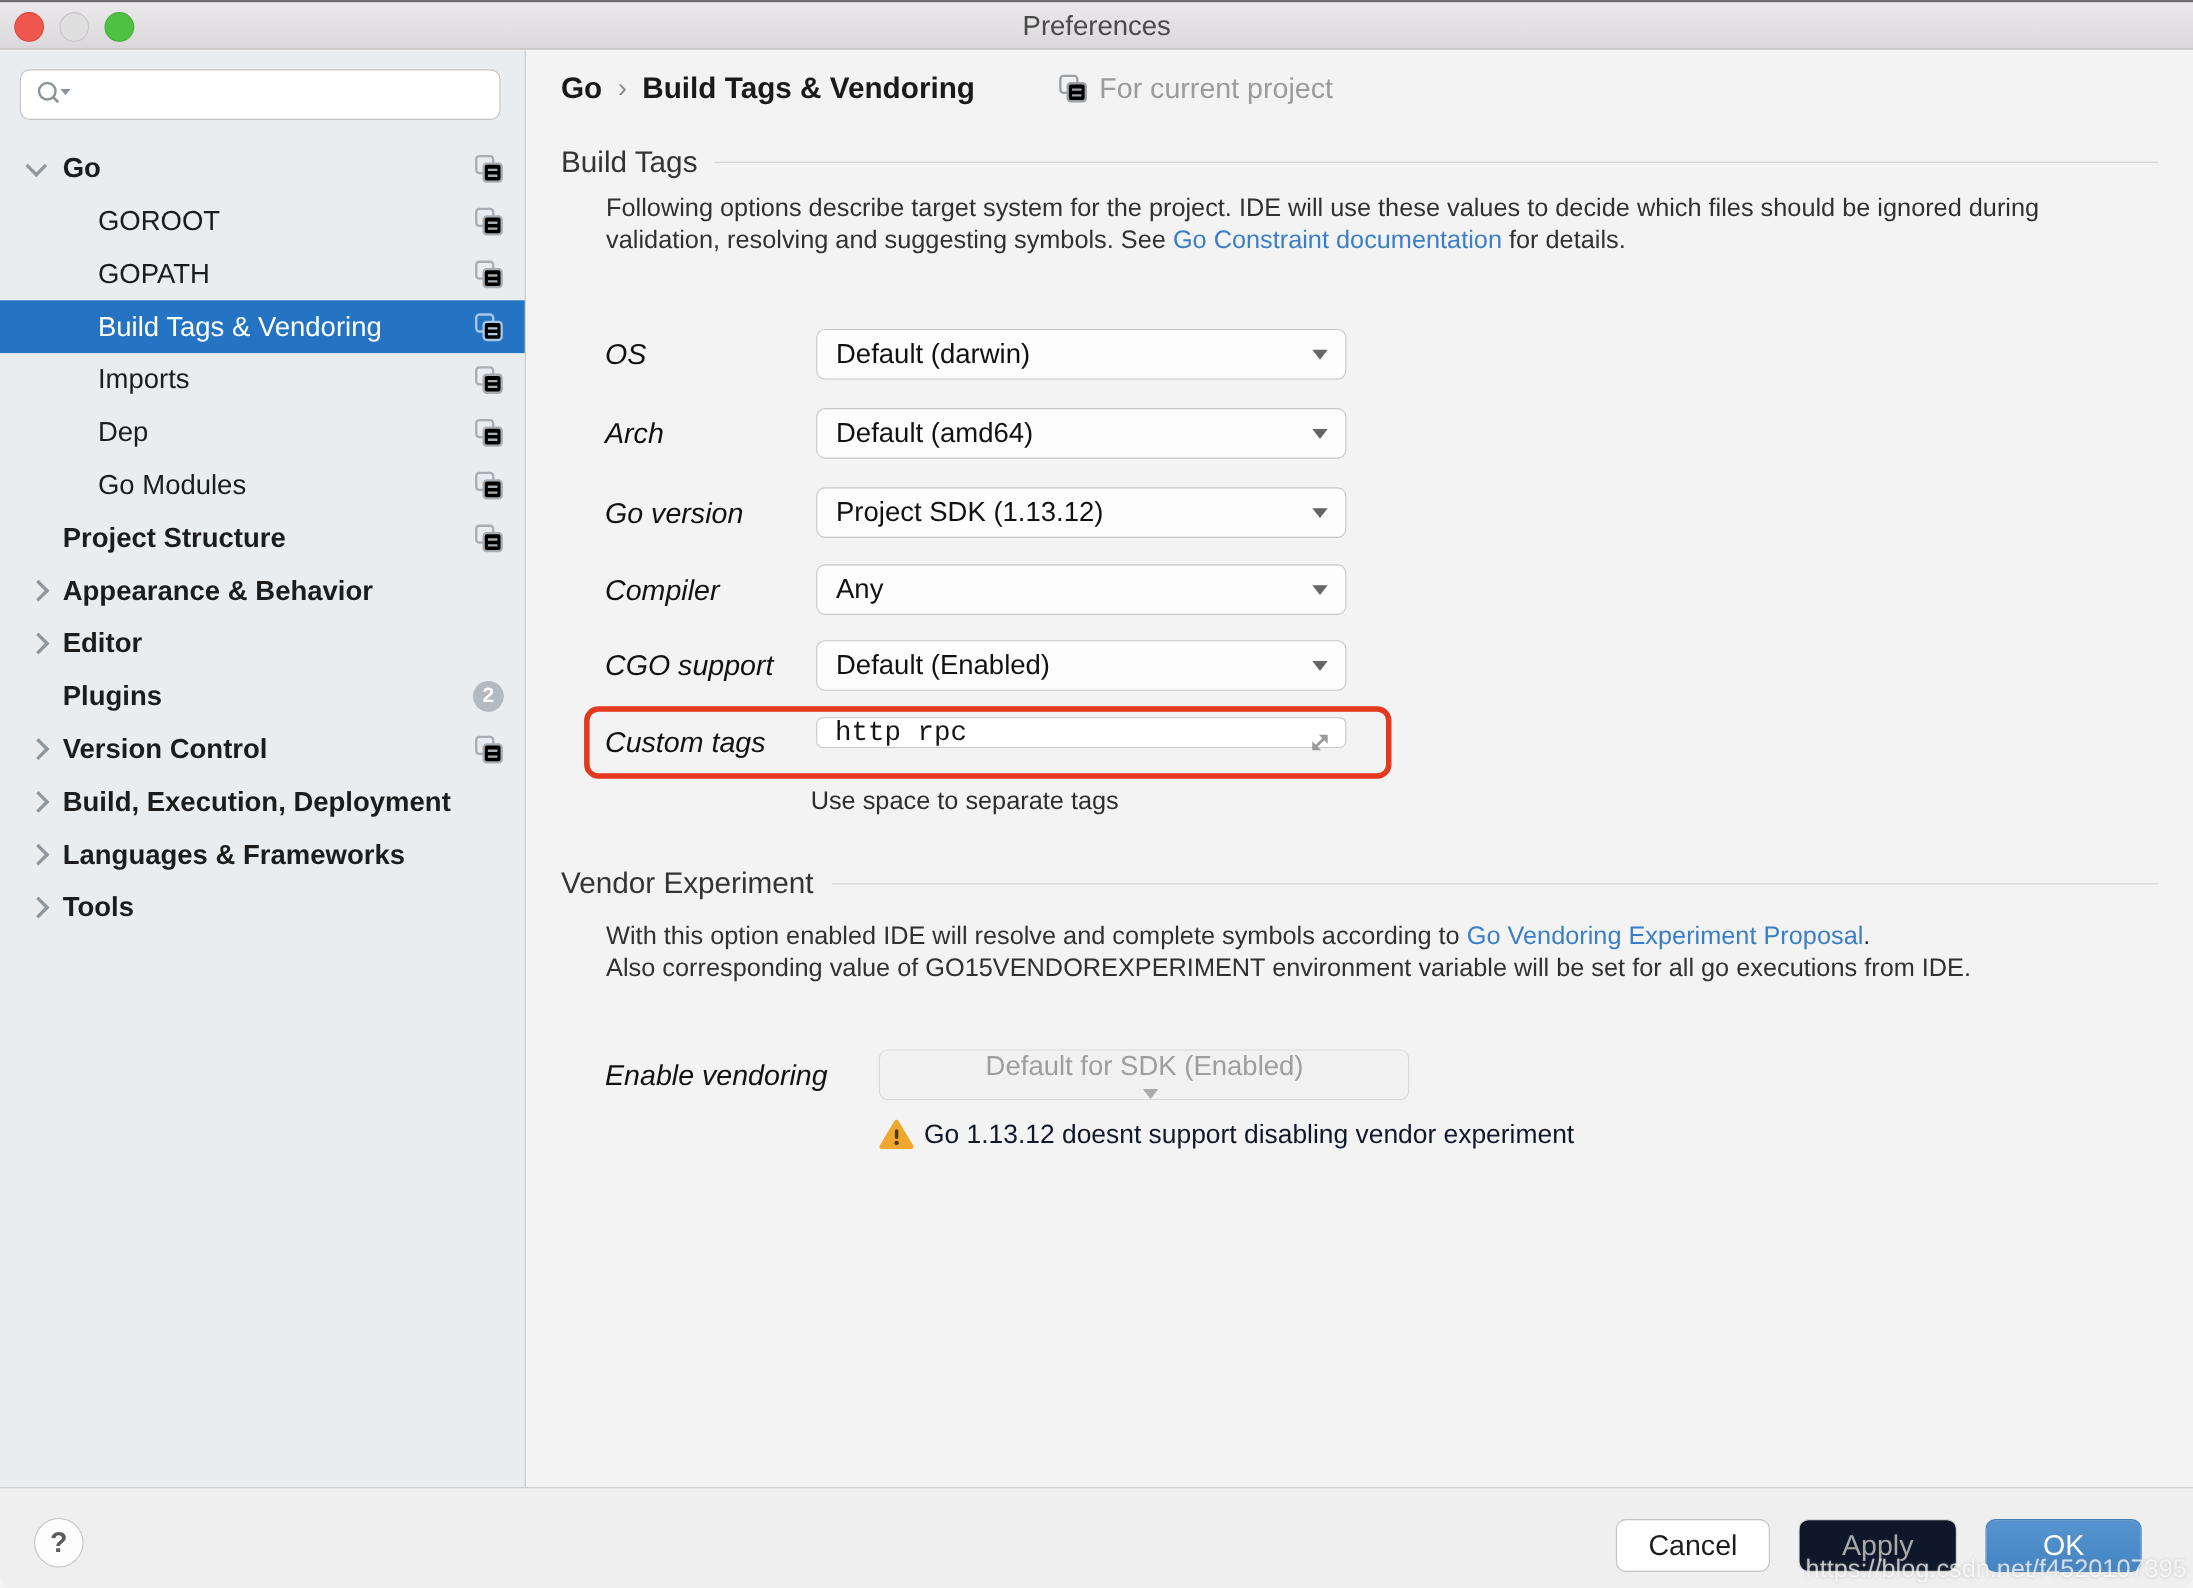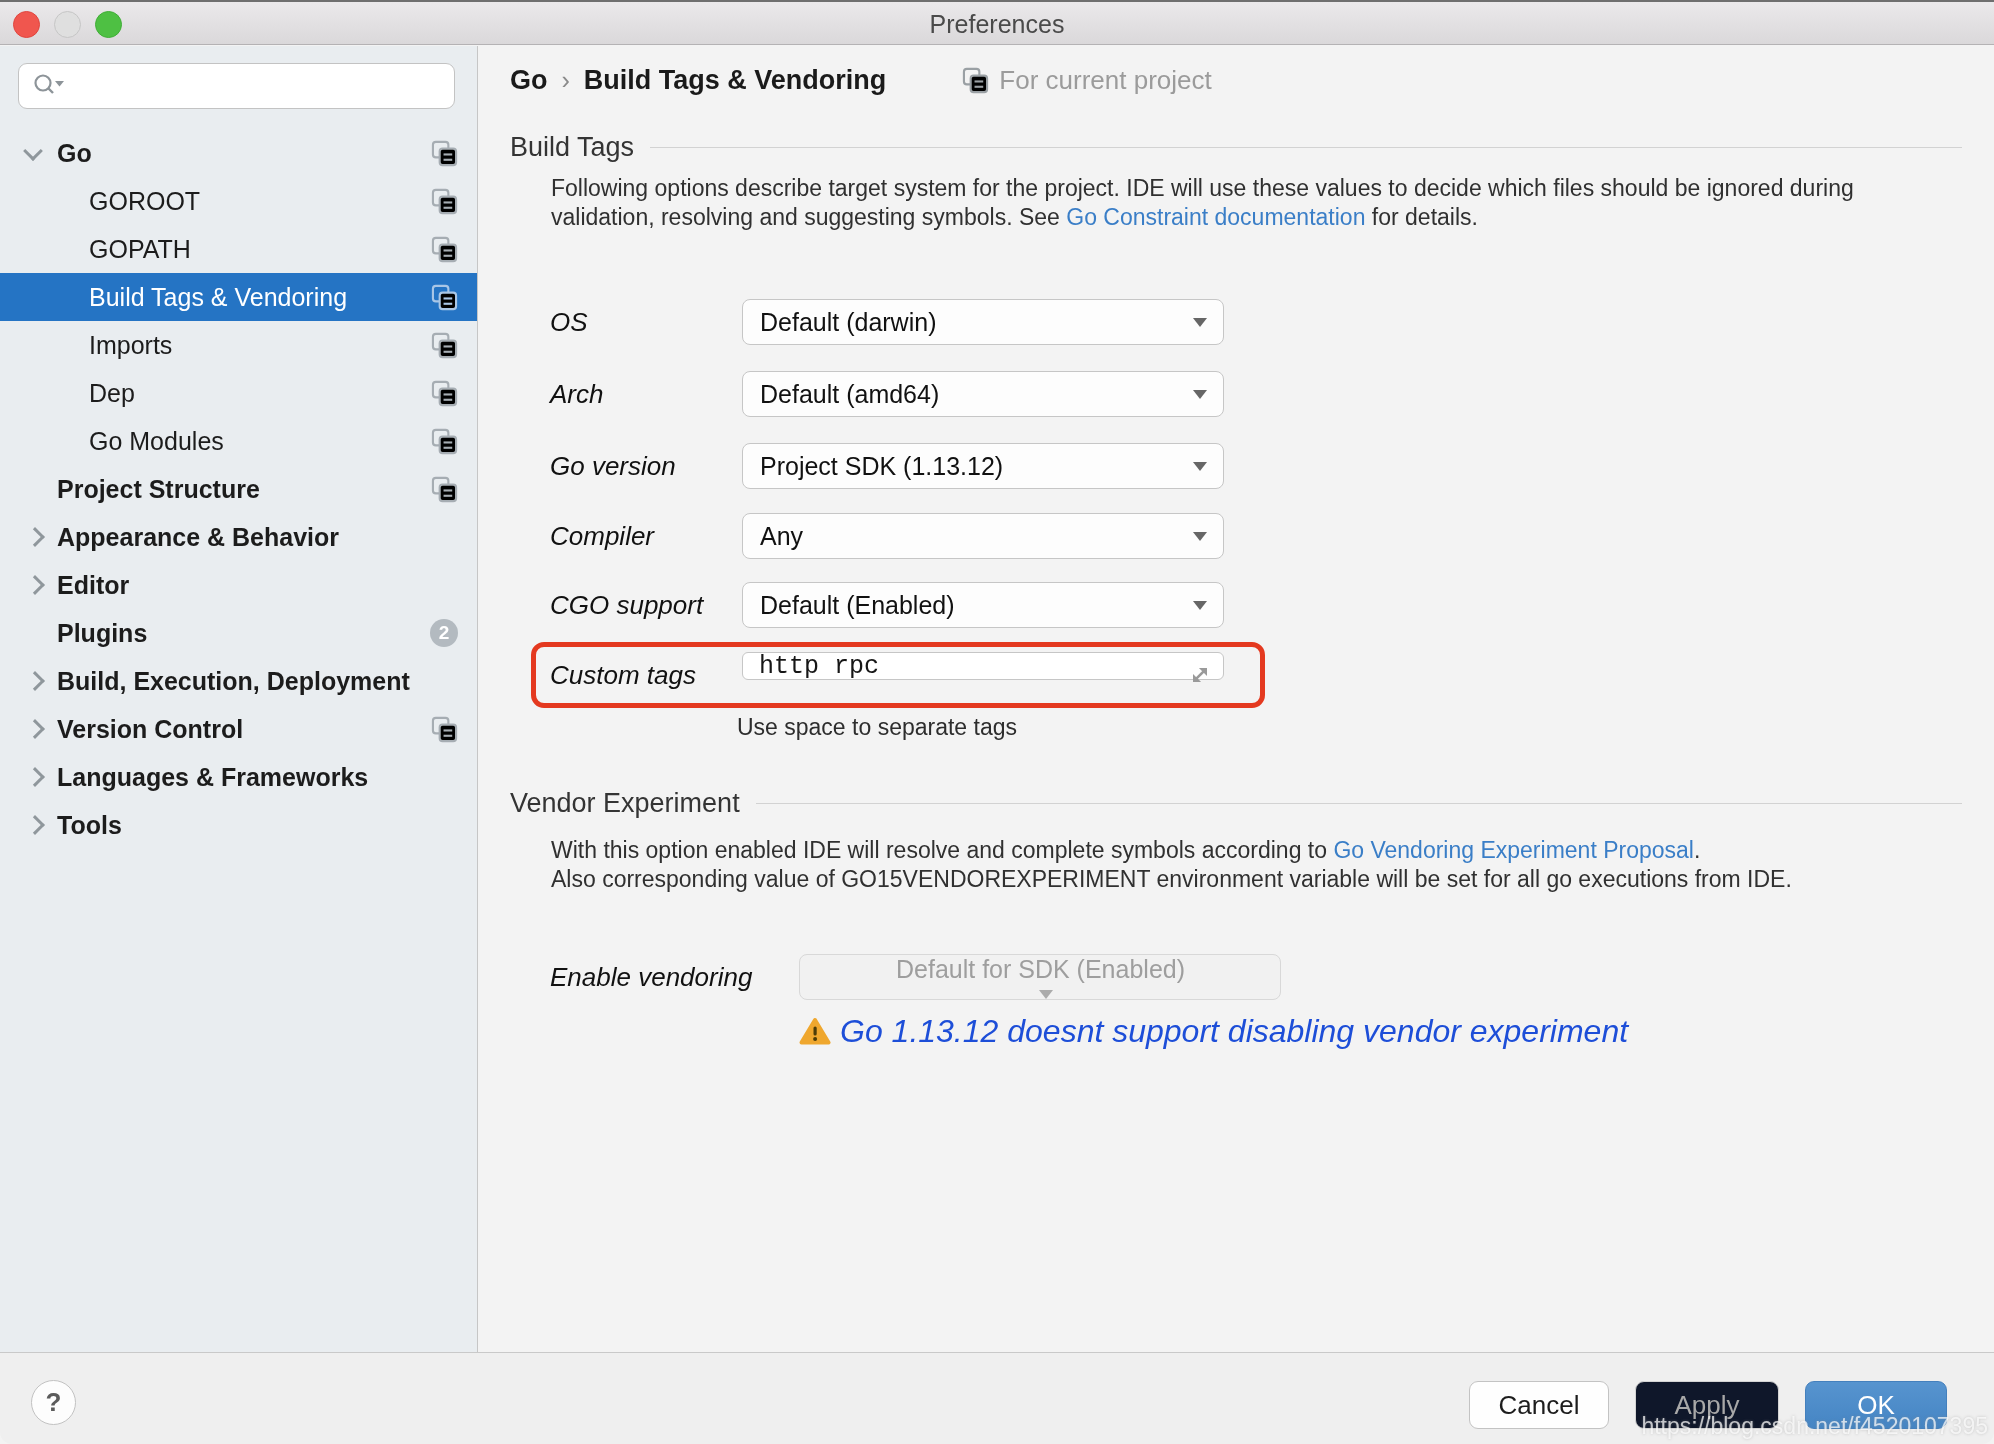--- a/index.html
+++ b/index.html
@@ -57,21 +57,21 @@
   .tagfield{position:absolute;left:263px;top:0;width:482px;height:28px;box-sizing:border-box;}
   .tagfield input{width:100%;height:100%;box-sizing:border-box;background:#fff;border:1.5px solid #c6c6c6;border-radius:6px;padding:0 52px 0 16px;font-family:"Liberation Mono","DejaVu Sans Mono",monospace;font-size:25px;color:#161616;outline:none;}
   .expand{position:absolute;right:10px;top:9px;width:28px;height:28px;cursor:pointer;}
 
   .redbox{position:absolute;left:52px;top:596px;width:734px;height:66px;border:5px solid #e4391f;border-radius:13px;box-sizing:border-box;pointer-events:none;z-index:5;}
   .hint{position:absolute;left:258px;top:668px;font-size:23px;color:#2d2d2d;white-space:nowrap;}
 
   .enf .flabel{left:71px;}
   .enf .drop{left:320px;}
   .warnrow{position:absolute;left:320px;top:970px;display:flex;align-items:flex-start;}
-  .warnrow .wtext{font-size:32px;color:#1d4ed8;line-height:31px;margin-left:9px;white-space:nowrap;font-style:italic;}
+  .warnrow .wtext{font-size:24px;color:#0f172a;line-height:31px;margin-left:9px;white-space:nowrap;}
 
   
   .footer{position:absolute;left:0;bottom:0;right:0;height:92px;background:#efefef;border-top:1px solid #c9c9c9;box-sizing:border-box;}
   .help{position:absolute;left:31px;top:27px;width:45px;height:45px;border-radius:50%;background:#fdfdfd;border:1.5px solid #c2c2c2;box-sizing:border-box;display:flex;align-items:center;justify-content:center;font-size:26px;font-weight:bold;color:#5b5b5b;cursor:pointer;}
   .btns{position:absolute;right:47px;top:28px;display:flex;gap:26px;}
   .btn{height:48px;border-radius:9px;box-sizing:border-box;display:flex;align-items:center;justify-content:center;font-size:26px;cursor:pointer;}
   .btn.cancel{width:140px;background:#fefefe;border:1.5px solid #c3c3c3;color:#1d1d1d;}
   .btn.apply{width:144px;background:#0f172a;border:1.5px solid #d4d4d4;color:#a8a8a8;}
   .btn.ok{width:142px;background:linear-gradient(#5794cf,#4585c4);border:1.5px solid #4480bd;color:#fff;}
   .watermark{position:absolute;right:6px;bottom:4px;font-size:23px;color:rgba(255,255,255,0.72);text-shadow:0 0 3px rgba(140,140,140,0.45);z-index:9;pointer-events:none;white-space:nowrap;}
@@ -184,30 +184,30 @@
       </div>
       <div class="trow top">
         <span class="cbox"></span>
         <span class="tlabel">Plugins</span>
         <span class="badge">2</span>
       </div>
       <div class="trow top">
         <span class="cbox">
             <span class="chev right"></span>
           </span>
+        <span class="tlabel">Version Control</span>
+        <svg class="pages" viewBox="0 0 28 28">
+            <use href="#pages-g"></use>
+          </svg>
+      </div>
+      <div class="trow top">
+        <span class="cbox">
+            <span class="chev right"></span>
+          </span>
         <span class="tlabel">Build, Execution, Deployment</span>
-      </div>
-      <div class="trow top">
-        <span class="cbox">
-            <span class="chev right"></span>
-          </span>
-        <span class="tlabel">Version Control</span>
-        <svg class="pages" viewBox="0 0 28 28">
-            <use href="#pages-g"></use>
-          </svg>
       </div>
       <div class="trow top">
         <span class="cbox">
             <span class="chev right"></span>
           </span>
         <span class="tlabel">Languages &amp; Frameworks</span>
       </div>
       <div class="trow top">
         <span class="cbox">
             <span class="chev right"></span>

